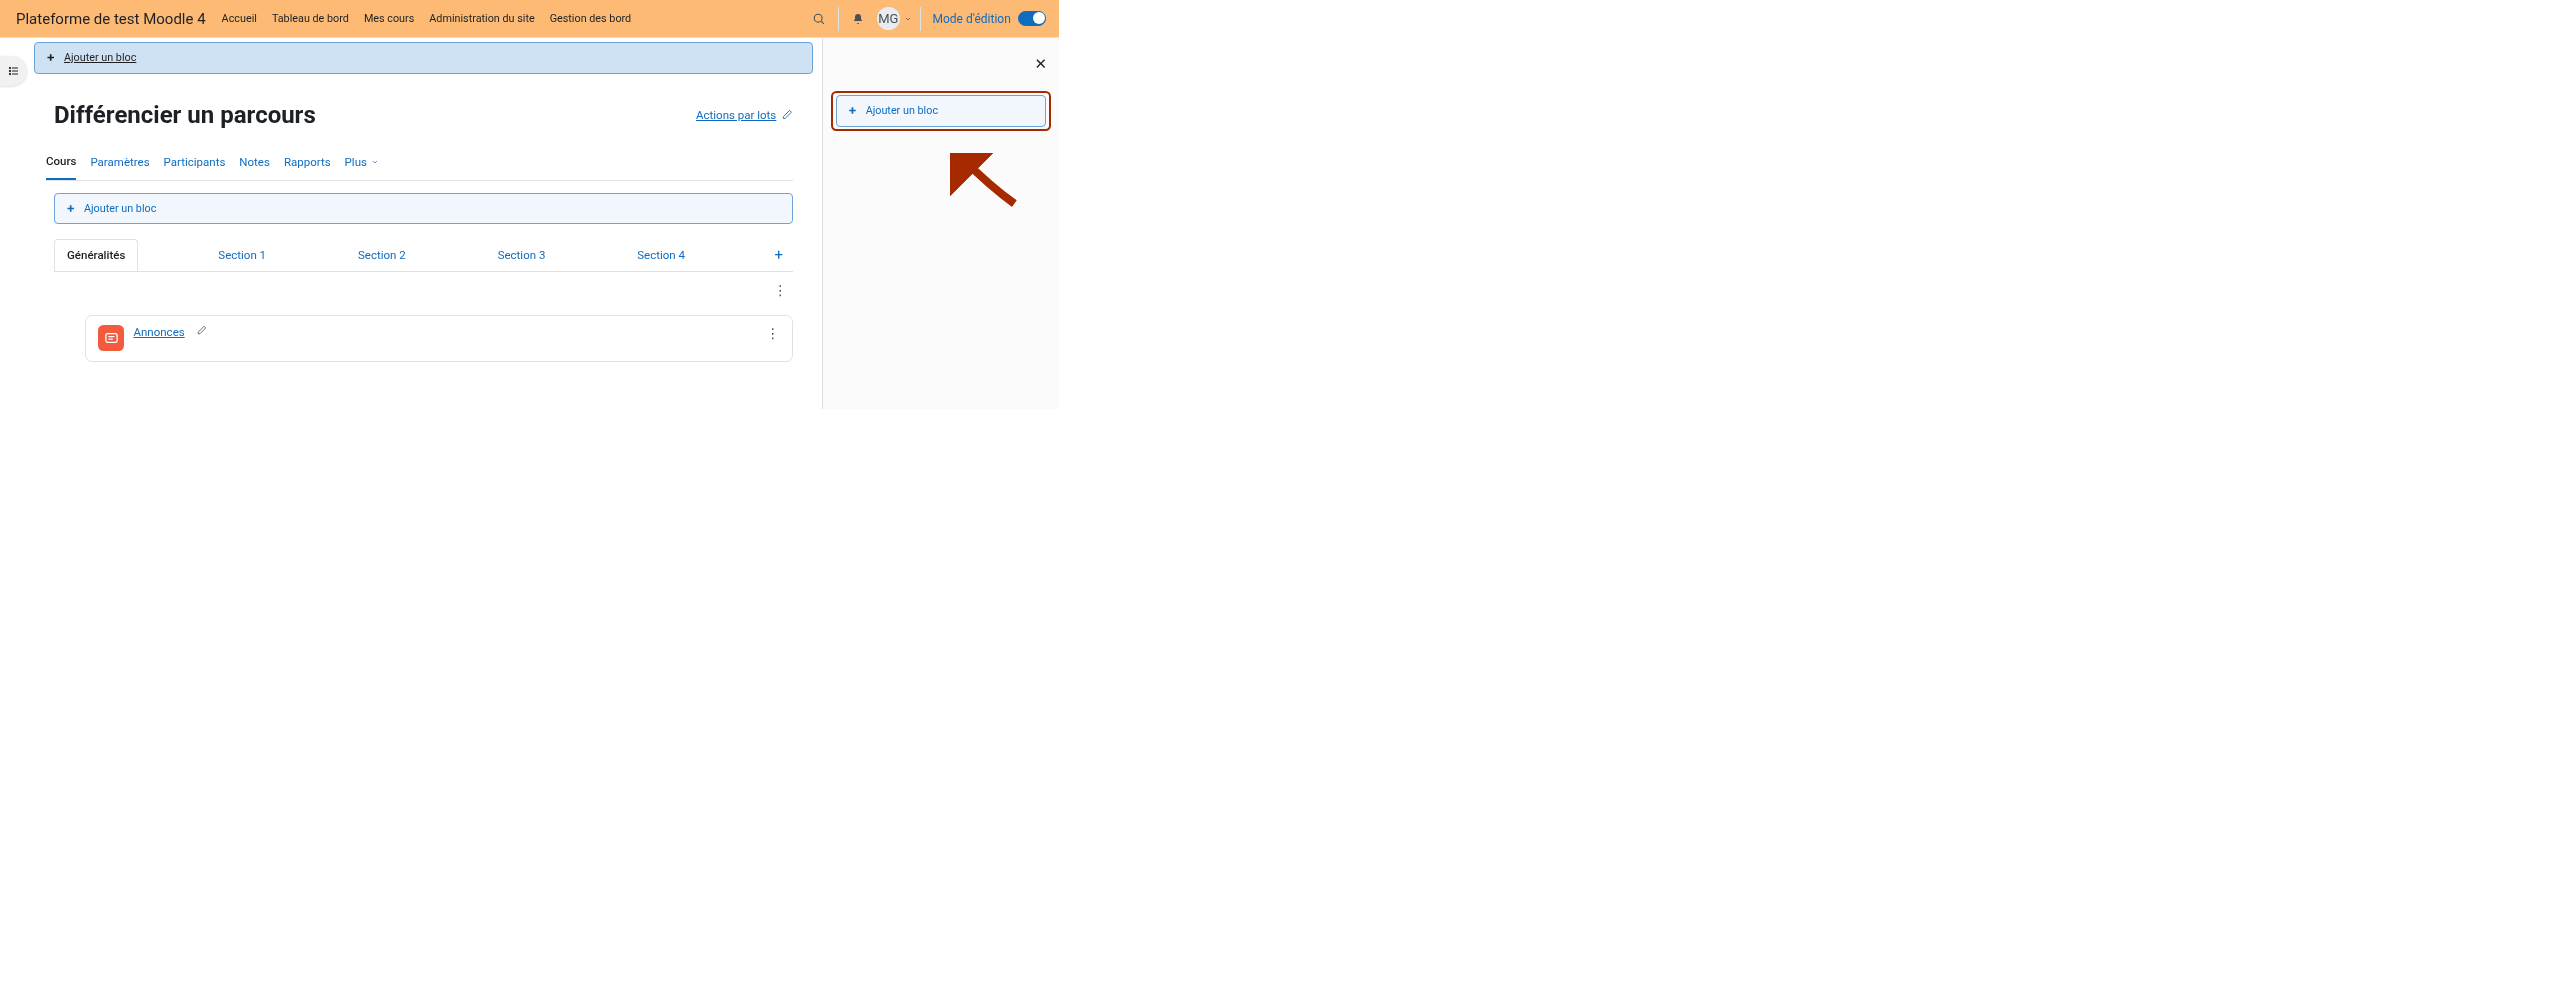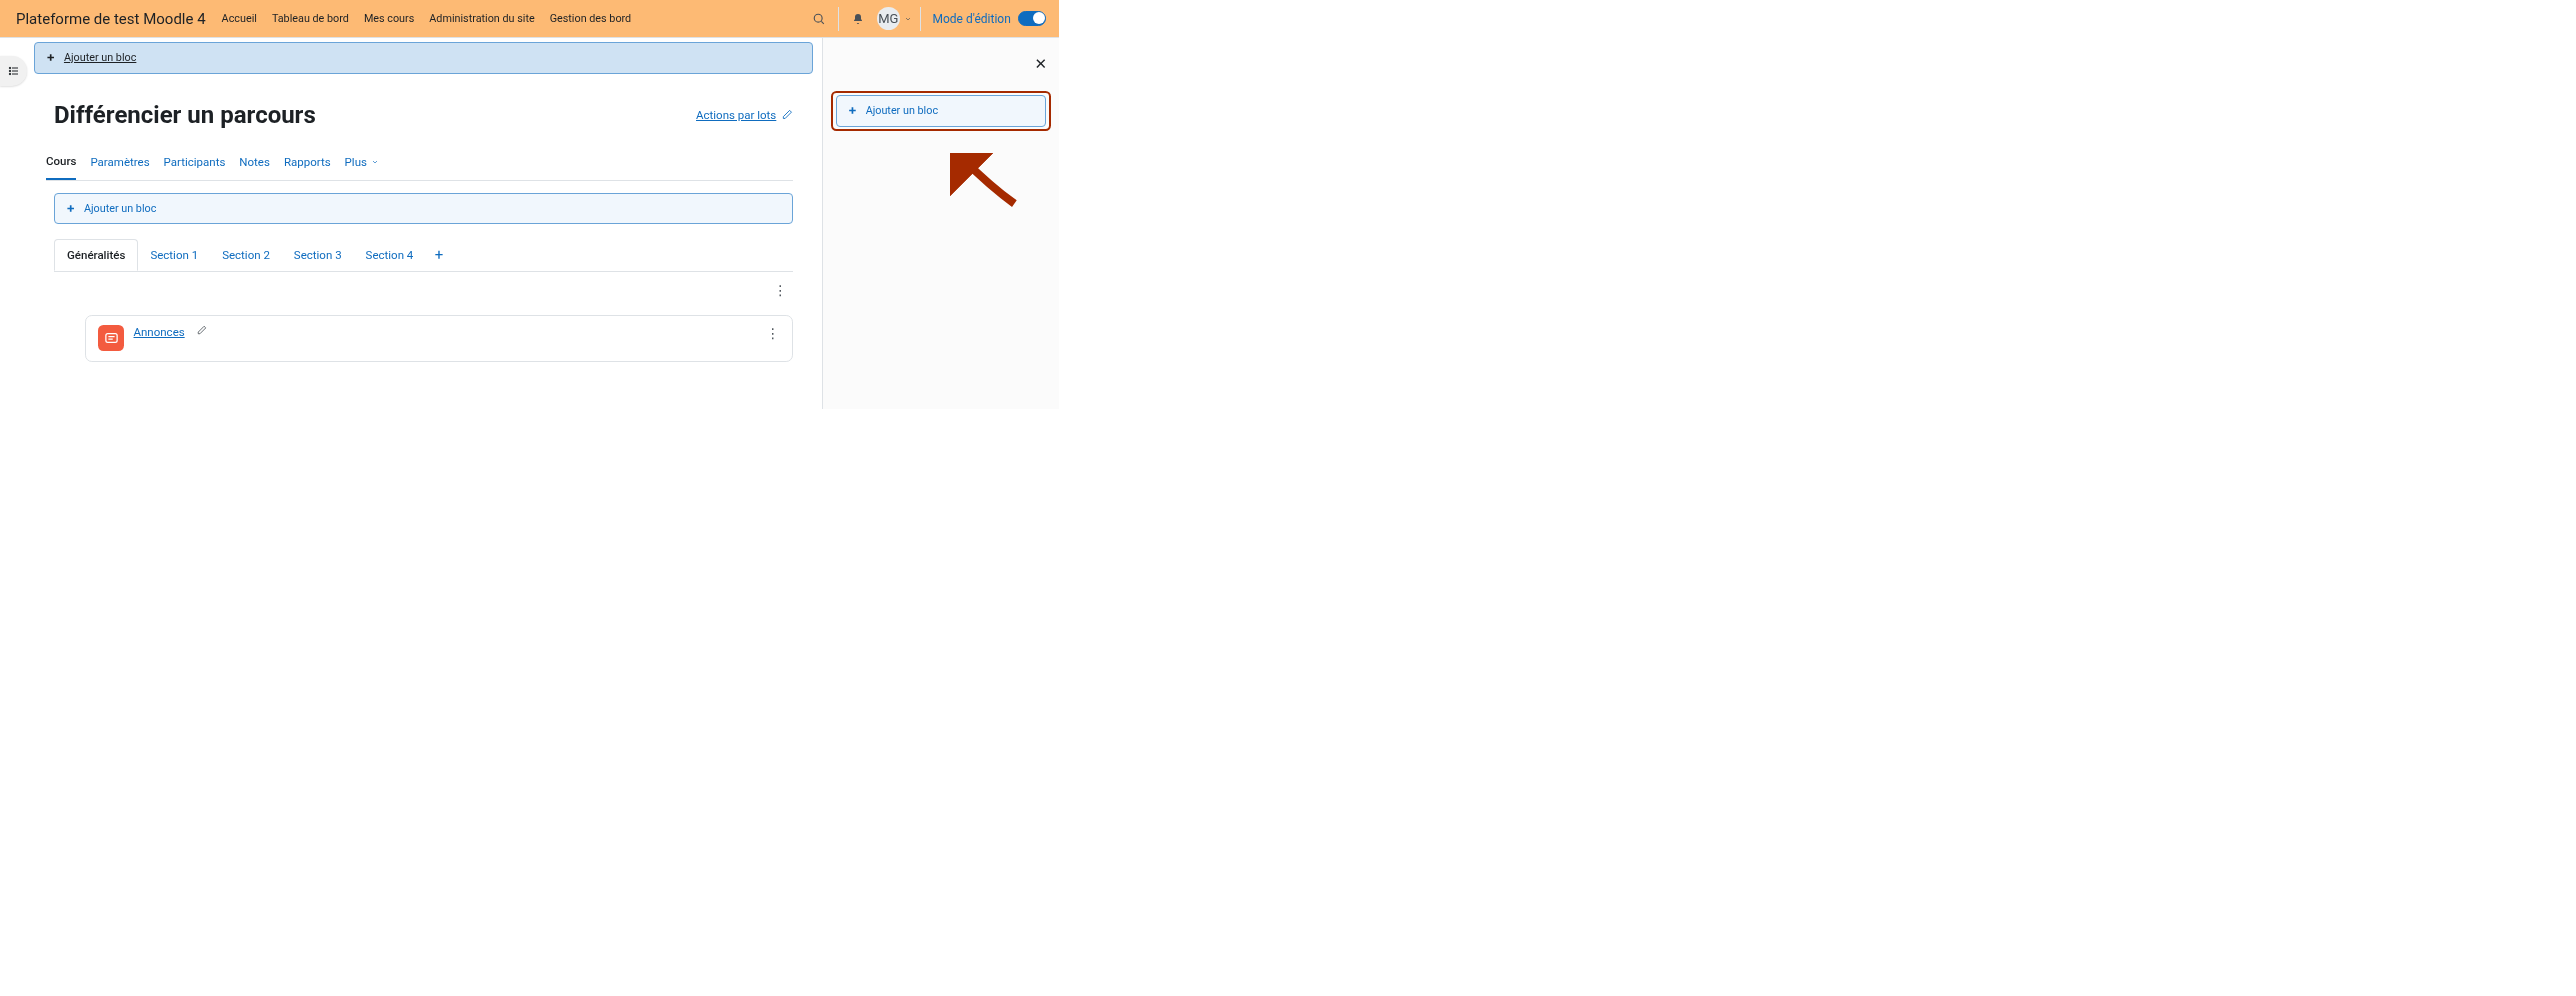--- a/index.html
+++ b/index.html
@@ -187,20 +187,21 @@
   }
 
   
   .section-add-block{
     margin:12px 20px 0 20px;
   }
   .section-tabs{
     display:flex;align-items:center;
     border-bottom:0.7px solid var(--border);
     margin:15px 20px 0 20px;
+    justify-content:space-between;
   }
   .section-tabs a{
     color:var(--link);
     text-decoration:none;
     padding:8px 12px;
     font-size:11.5px;
   }
   .section-tabs a.active{
     color:var(--text);
     border:0.7px solid var(--border);

